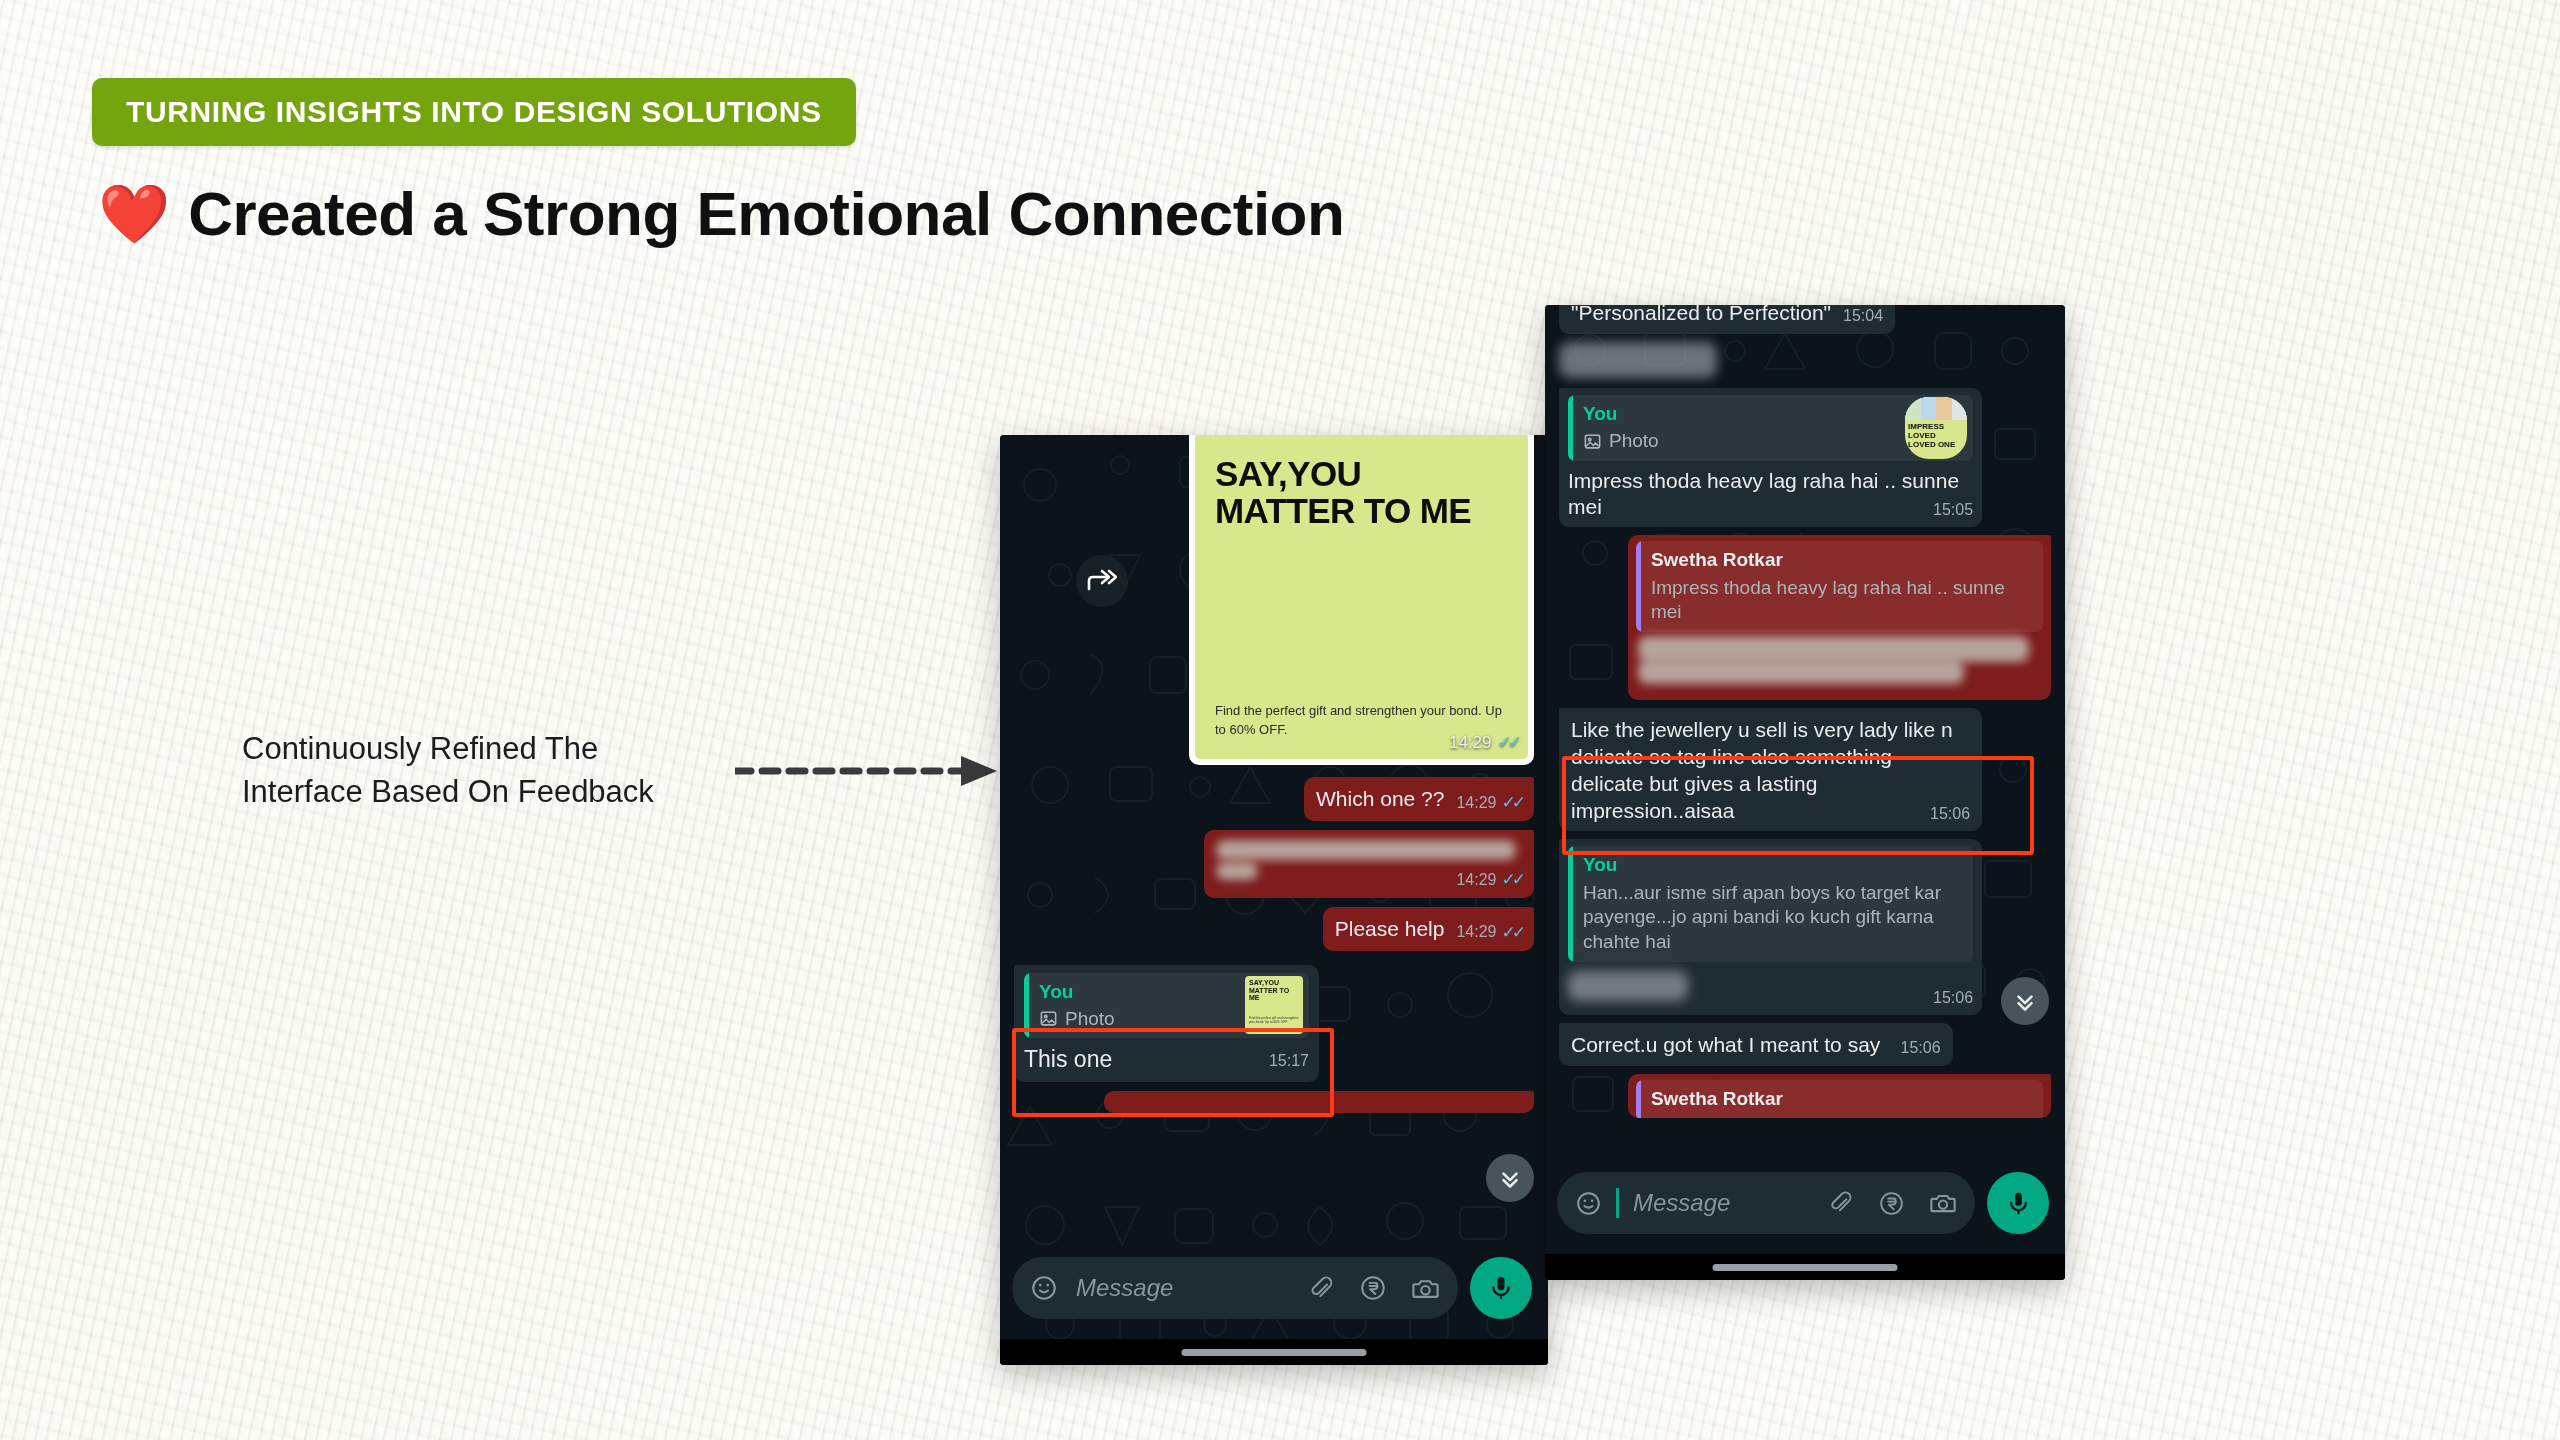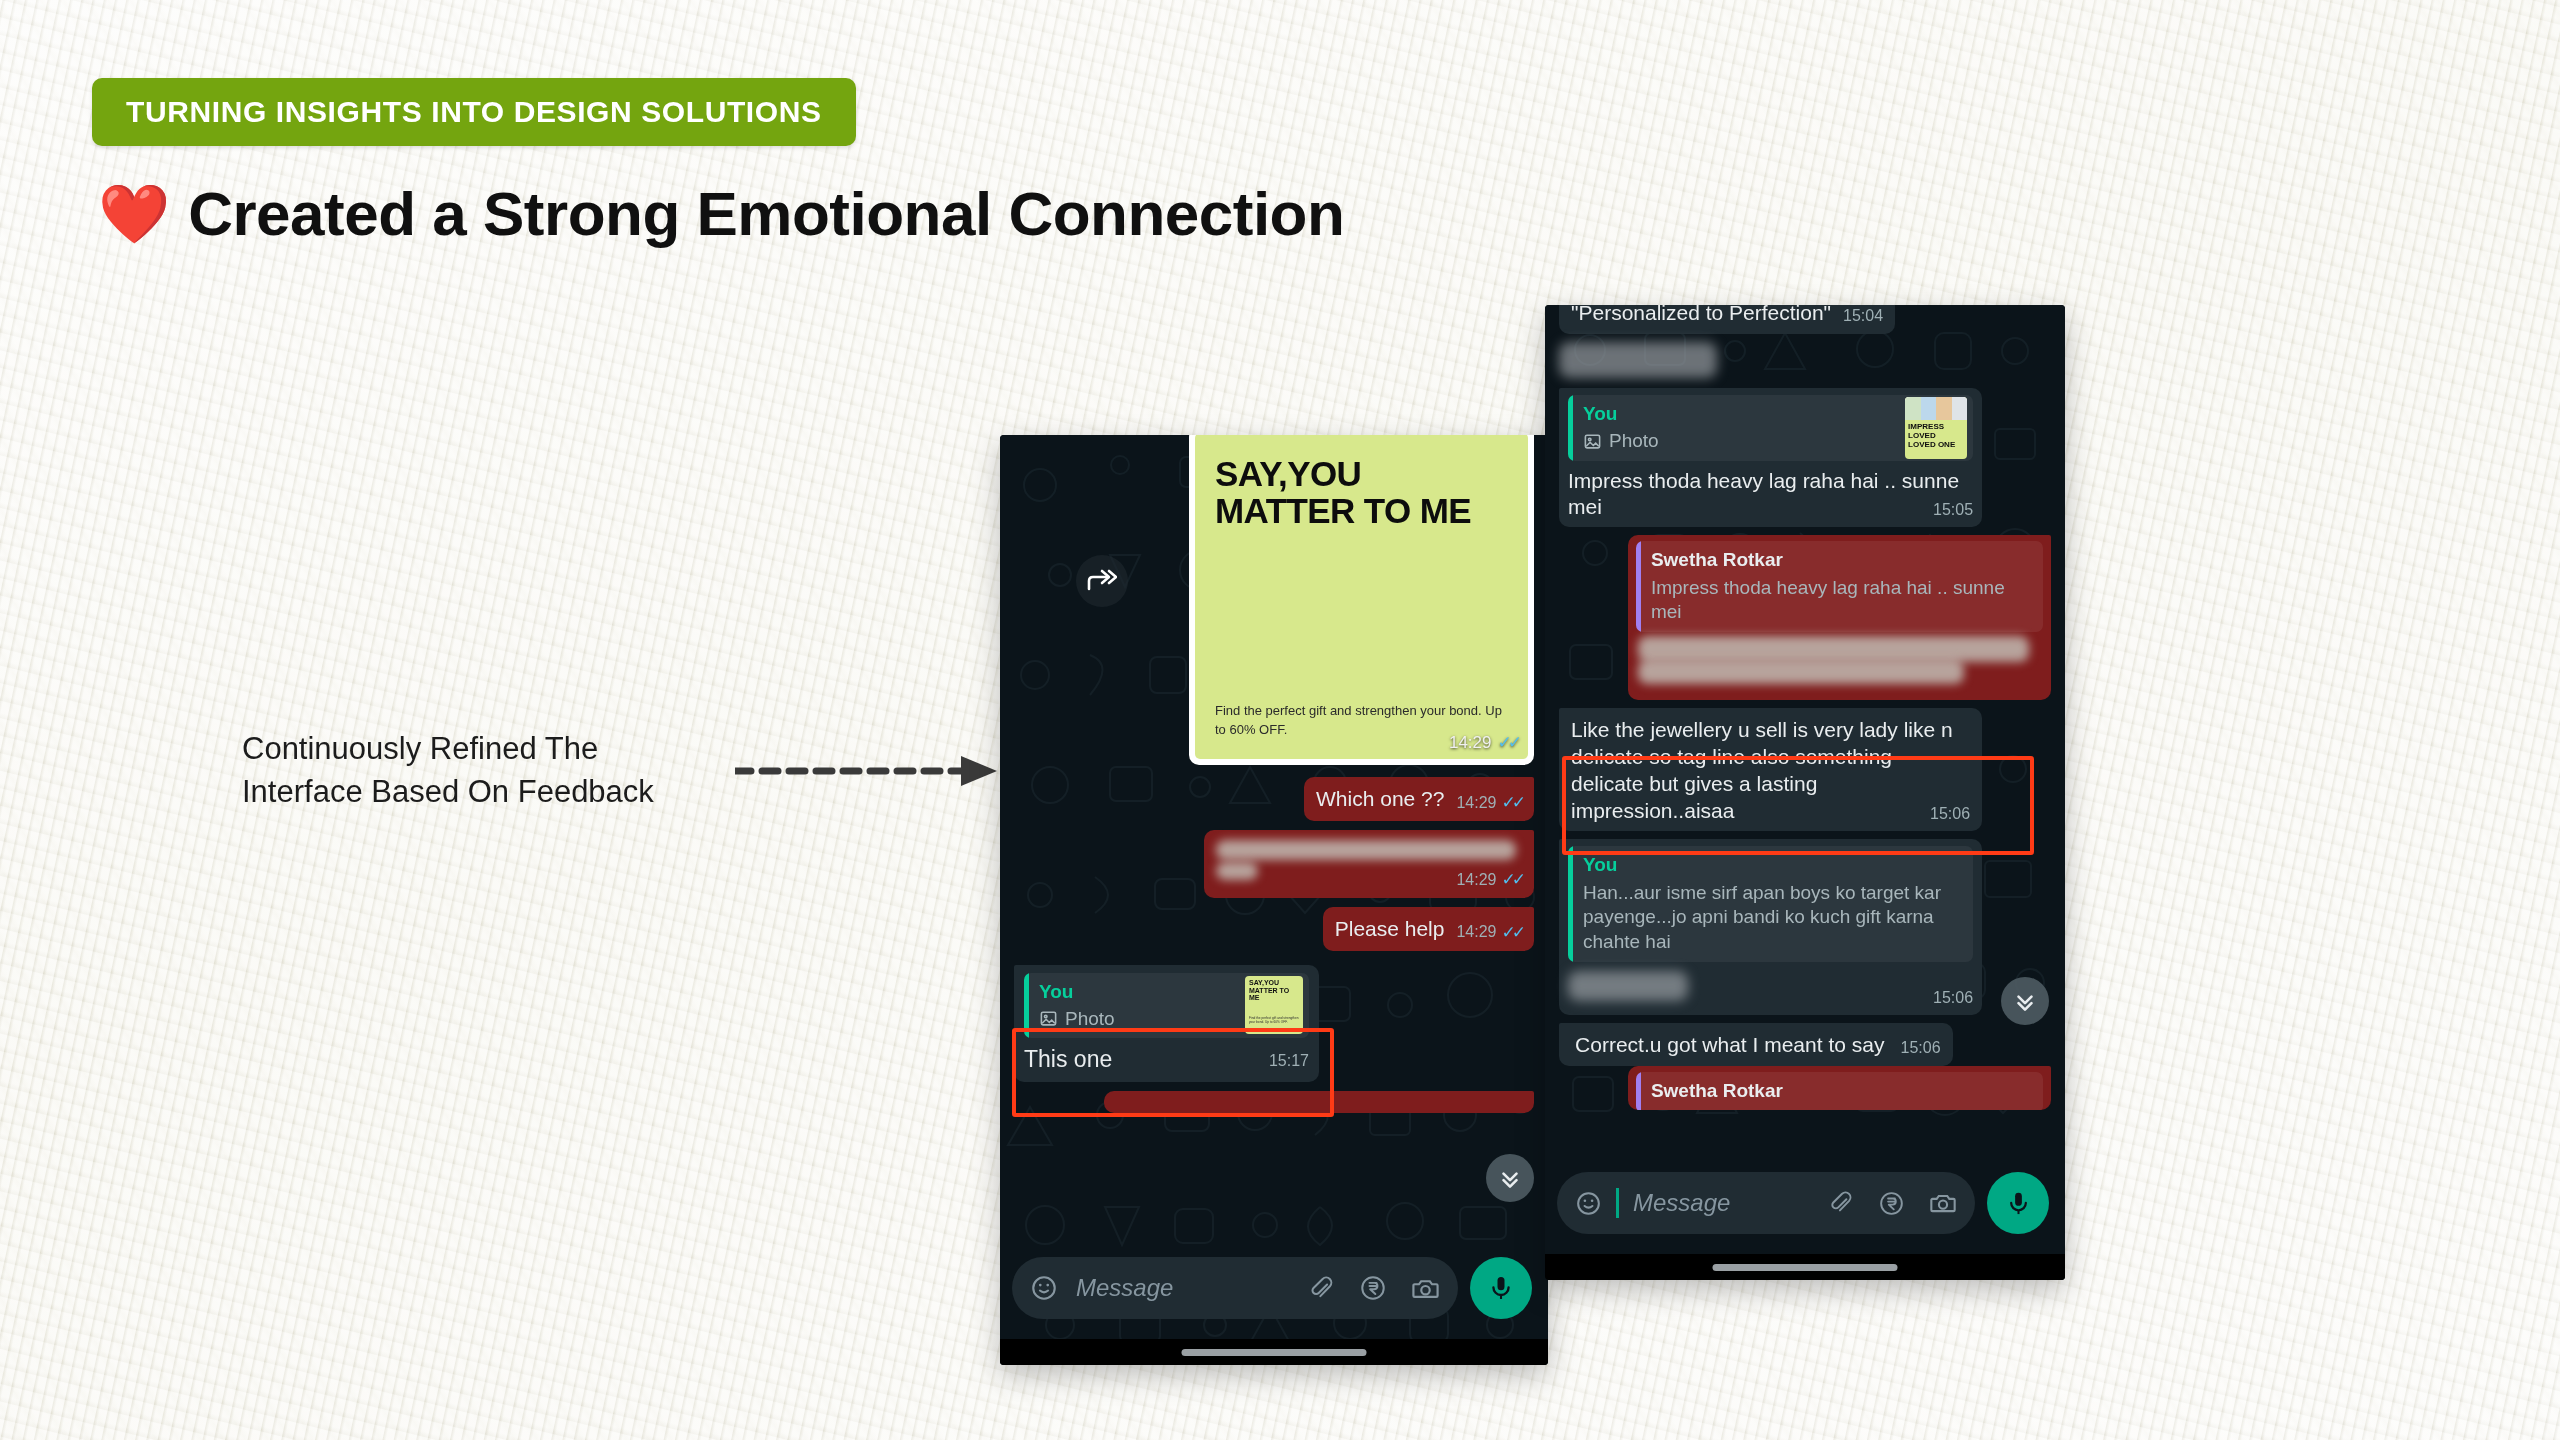--- a/index.html
+++ b/index.html
@@ -682,21 +682,21 @@
               <div class="qname">You</div>
               <div class="qline">
                 <svg width="19" height="19" viewBox="0 0 24 24" fill="none" stroke="#a8b6bb" stroke-width="2">
                   <rect x="3" y="4" width="18" height="16" rx="2"></rect>
                     <circle cx="8.5" cy="9.5" r="1.6"></circle>
                     <path d="M4 18 l5-5 4 4 3-3 4 4"></path>
                 </svg>
                 <span>Photo</span>
               </div>
             </div>
-            <div class="qthumb" style="width:62px;height:62px;">
+            <div class="qthumb" style="width:62px;height:62px;border-radius:24px;">
               <div class="mini-impress">
                 <div class="strip">
                   <i style="background:#cfe3c5"></i>
                   <i style="background:#bcd8ec"></i>
                   <i style="background:#e7c79c"></i>
                   <i style="background:#dfe4e8"></i>
                 </div>
                 <div class="ml">
                   <div>IMPRESS</div>
                   <div>LOVED</div>
@@ -748,21 +748,21 @@
           </div>
           <div style="position:relative;height:40px;">
             <div class="blur-dark" style="position:absolute;left:0;top:2px;width:120px;height:30px;"></div>
             <span class="meta" style="position:absolute;right:0;bottom:0;float:none;">
               <span>15:06</span>
             </span>
           </div>
         </div>
       </div>
 
-      <div class="row in" style="margin-bottom:0;text-align:center;">
+      <div class="row in" style="margin-bottom:8px;">
         <div class="bubble in" style="width:80%;">
           <span class="btext">Correct.u got what I meant to say</span>
           <span class="meta">
             <span>15:06</span>
           </span>
         </div>
       </div>
 
       <div class="row out">
         <div class="bubble out" style="width:86%;padding:6px 8px;overflow:hidden;height:44px;">

